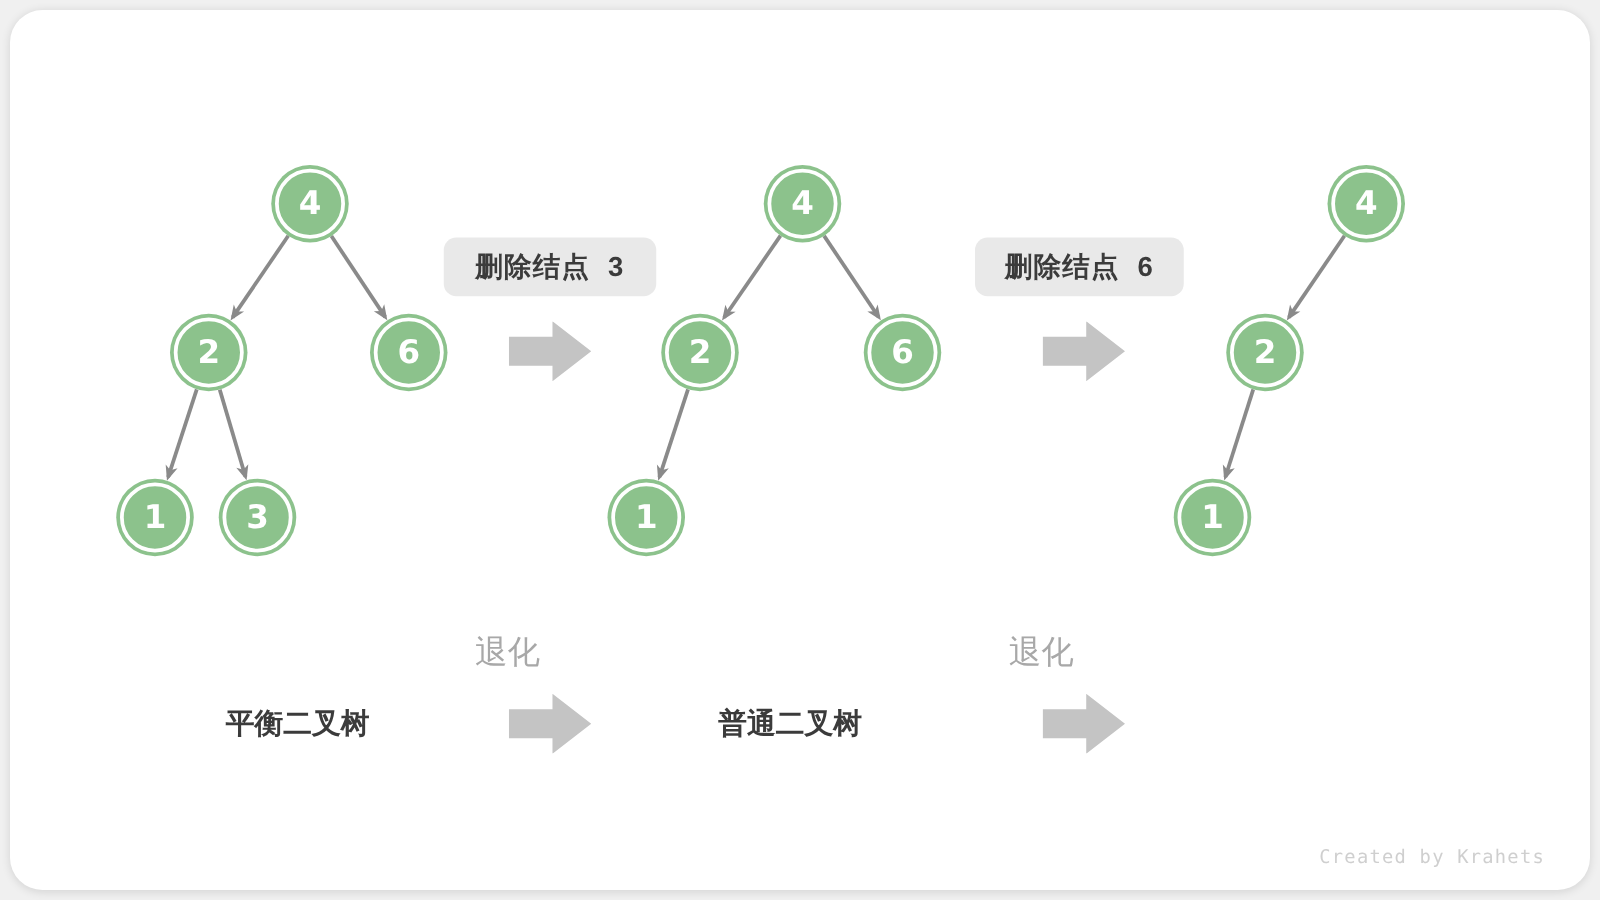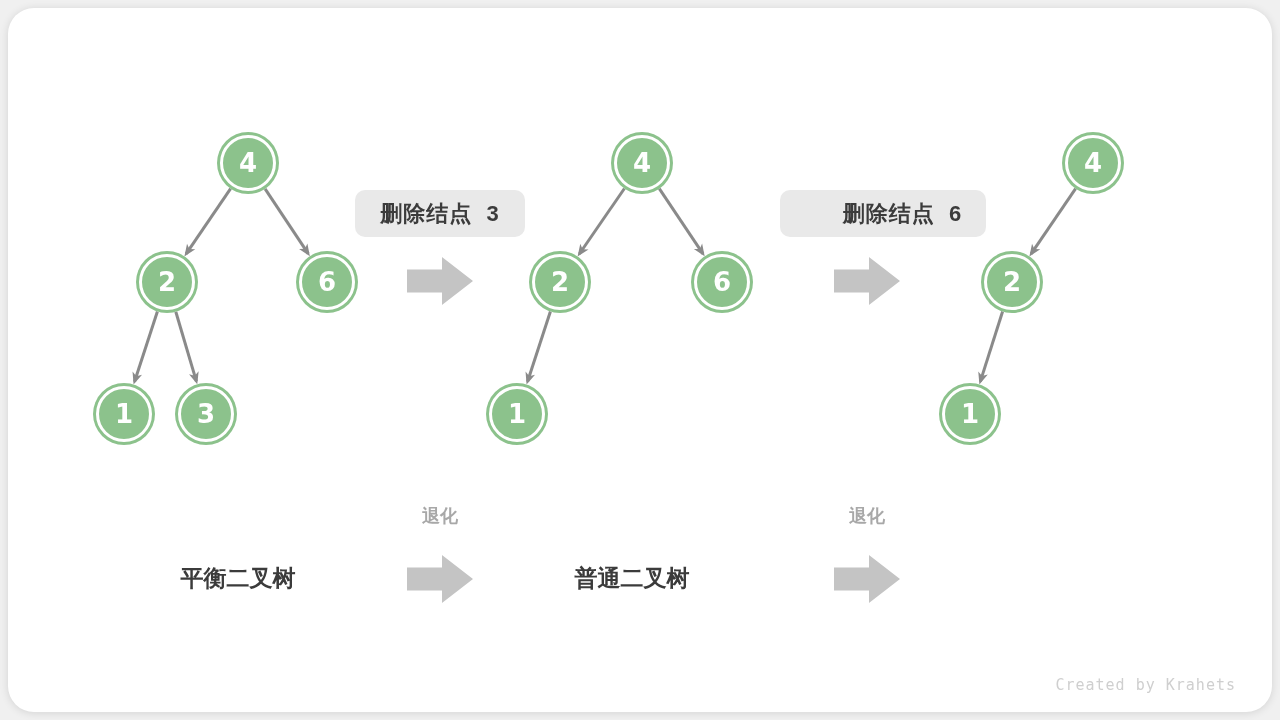--- a/index.html
+++ b/index.html
@@ -28,33 +28,33 @@
     font-family:"DejaVu Sans","Liberation Sans",sans-serif;
     font-size:26px;font-weight:700;line-height:1;
   }
   .badge{
     position:absolute;display:flex;align-items:center;justify-content:center;
     background:var(--badge-bg,#e9e9e9);color:var(--badge-text,#3b3b3b);
     font-size:22px;font-weight:700;border-radius:10px;white-space:pre;
     letter-spacing:1px;
   }
   .badge-1{left:355px;top:190px;width:170px;height:47px;}
-  .badge-2{left:780px;top:190px;width:167px;height:47px;padding-left:39px;}
+  .badge-2{left:780px;top:190px;width:167px;height:47px;}
   .block-arrow{
     position:absolute;width:66px;height:48px;
     background:var(--block-arrow,#c4c4c4);
     clip-path:polygon(0 26%,53% 26%,53% 0,100% 50%,53% 100%,53% 74%,0 74%);
   }
   .arrow-top-1{left:407px;top:257px;}
   .arrow-top-2{left:834px;top:257px;}
   .arrow-bottom-1{left:407px;top:555px;}
   .arrow-bottom-2{left:834px;top:555px;}
   .degrade{
-    position:absolute;width:120px;text-align:center;
-    font-size:18px;font-weight:700;color:var(--degrade-text,#a8a8a8);
+    position:absolute;width:120px;
+    font-size:26px;font-weight:400;color:var(--degrade-text,#a8a8a8);
   }
   .degrade-1{left:380px;top:504px;}
   .degrade-2{left:807px;top:504px;}
   .tree-label{
     position:absolute;width:220px;text-align:center;
     font-size:23px;font-weight:700;color:var(--label-text,#3b3b3b);
   }
   .label-1{left:128px;top:563px;}
   .label-2{left:522px;top:563px;}
   .label-3{left:984px;top:563px;}

